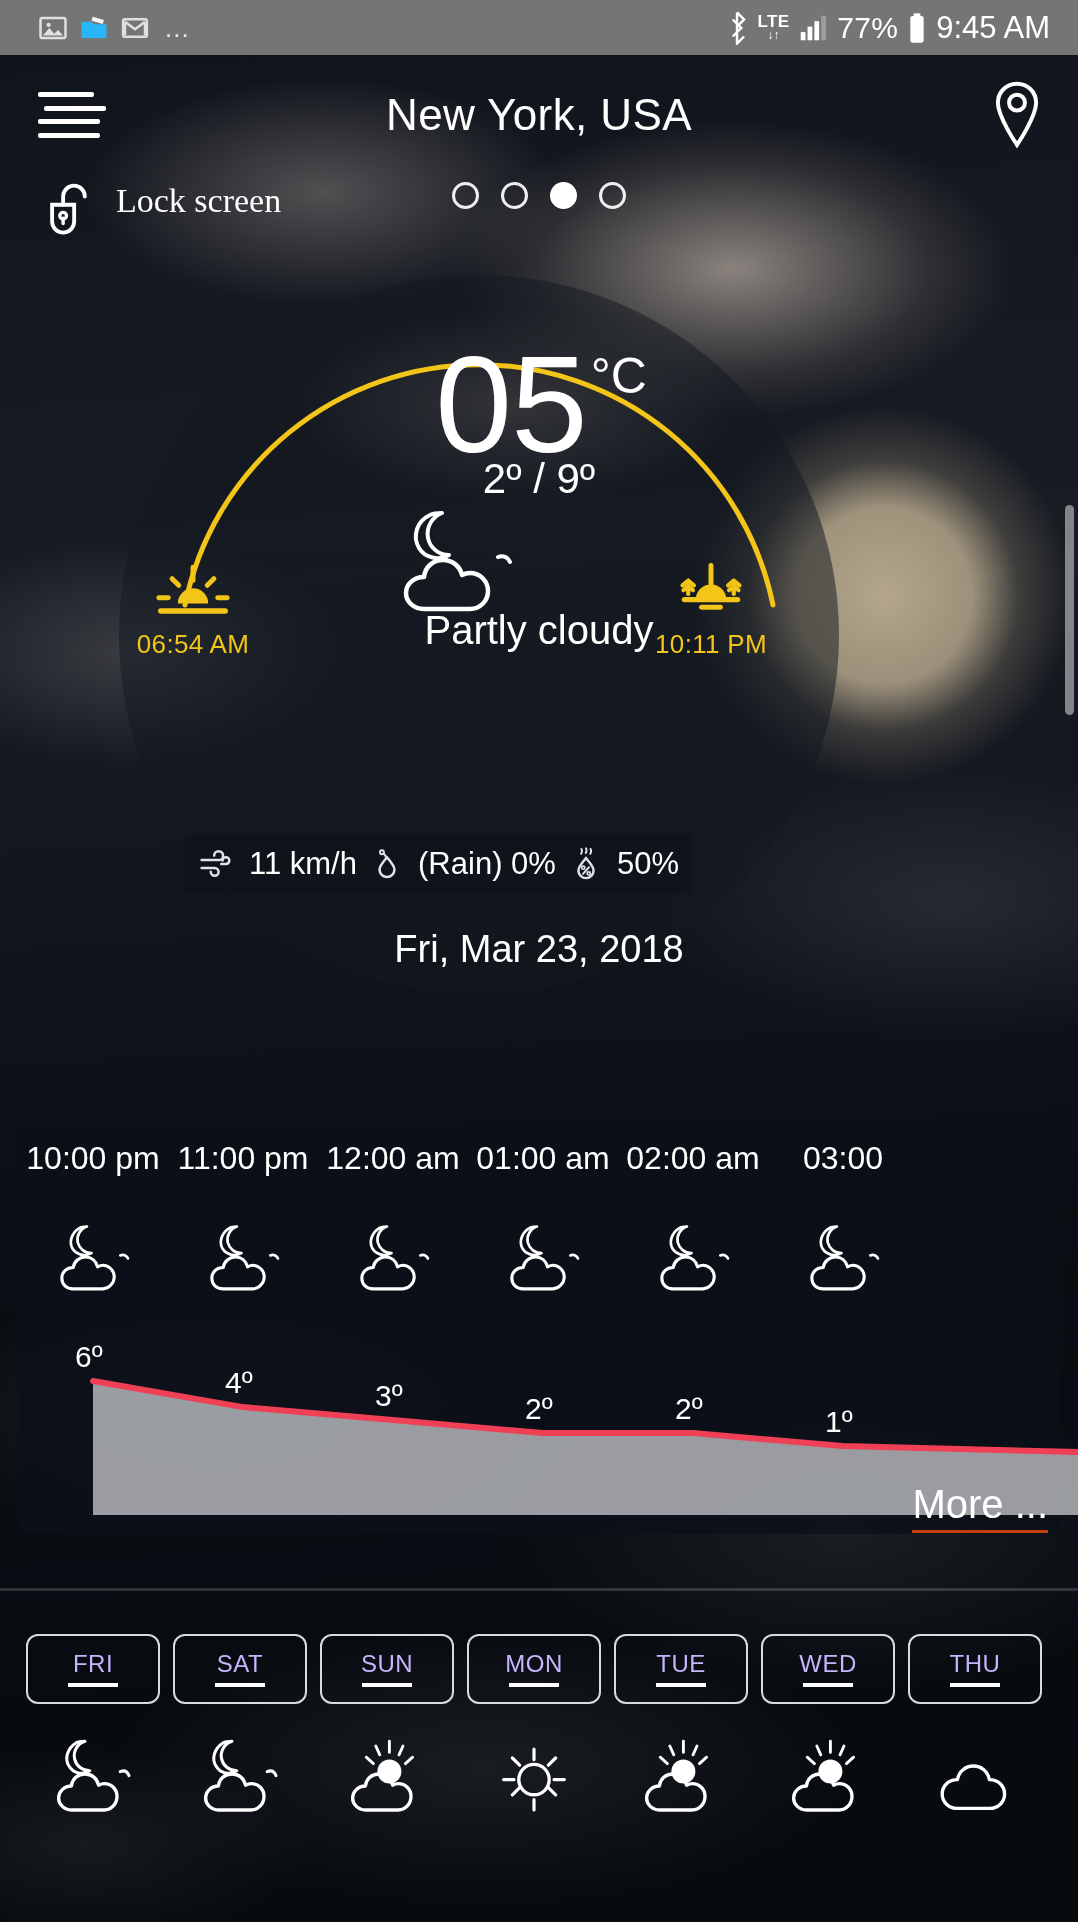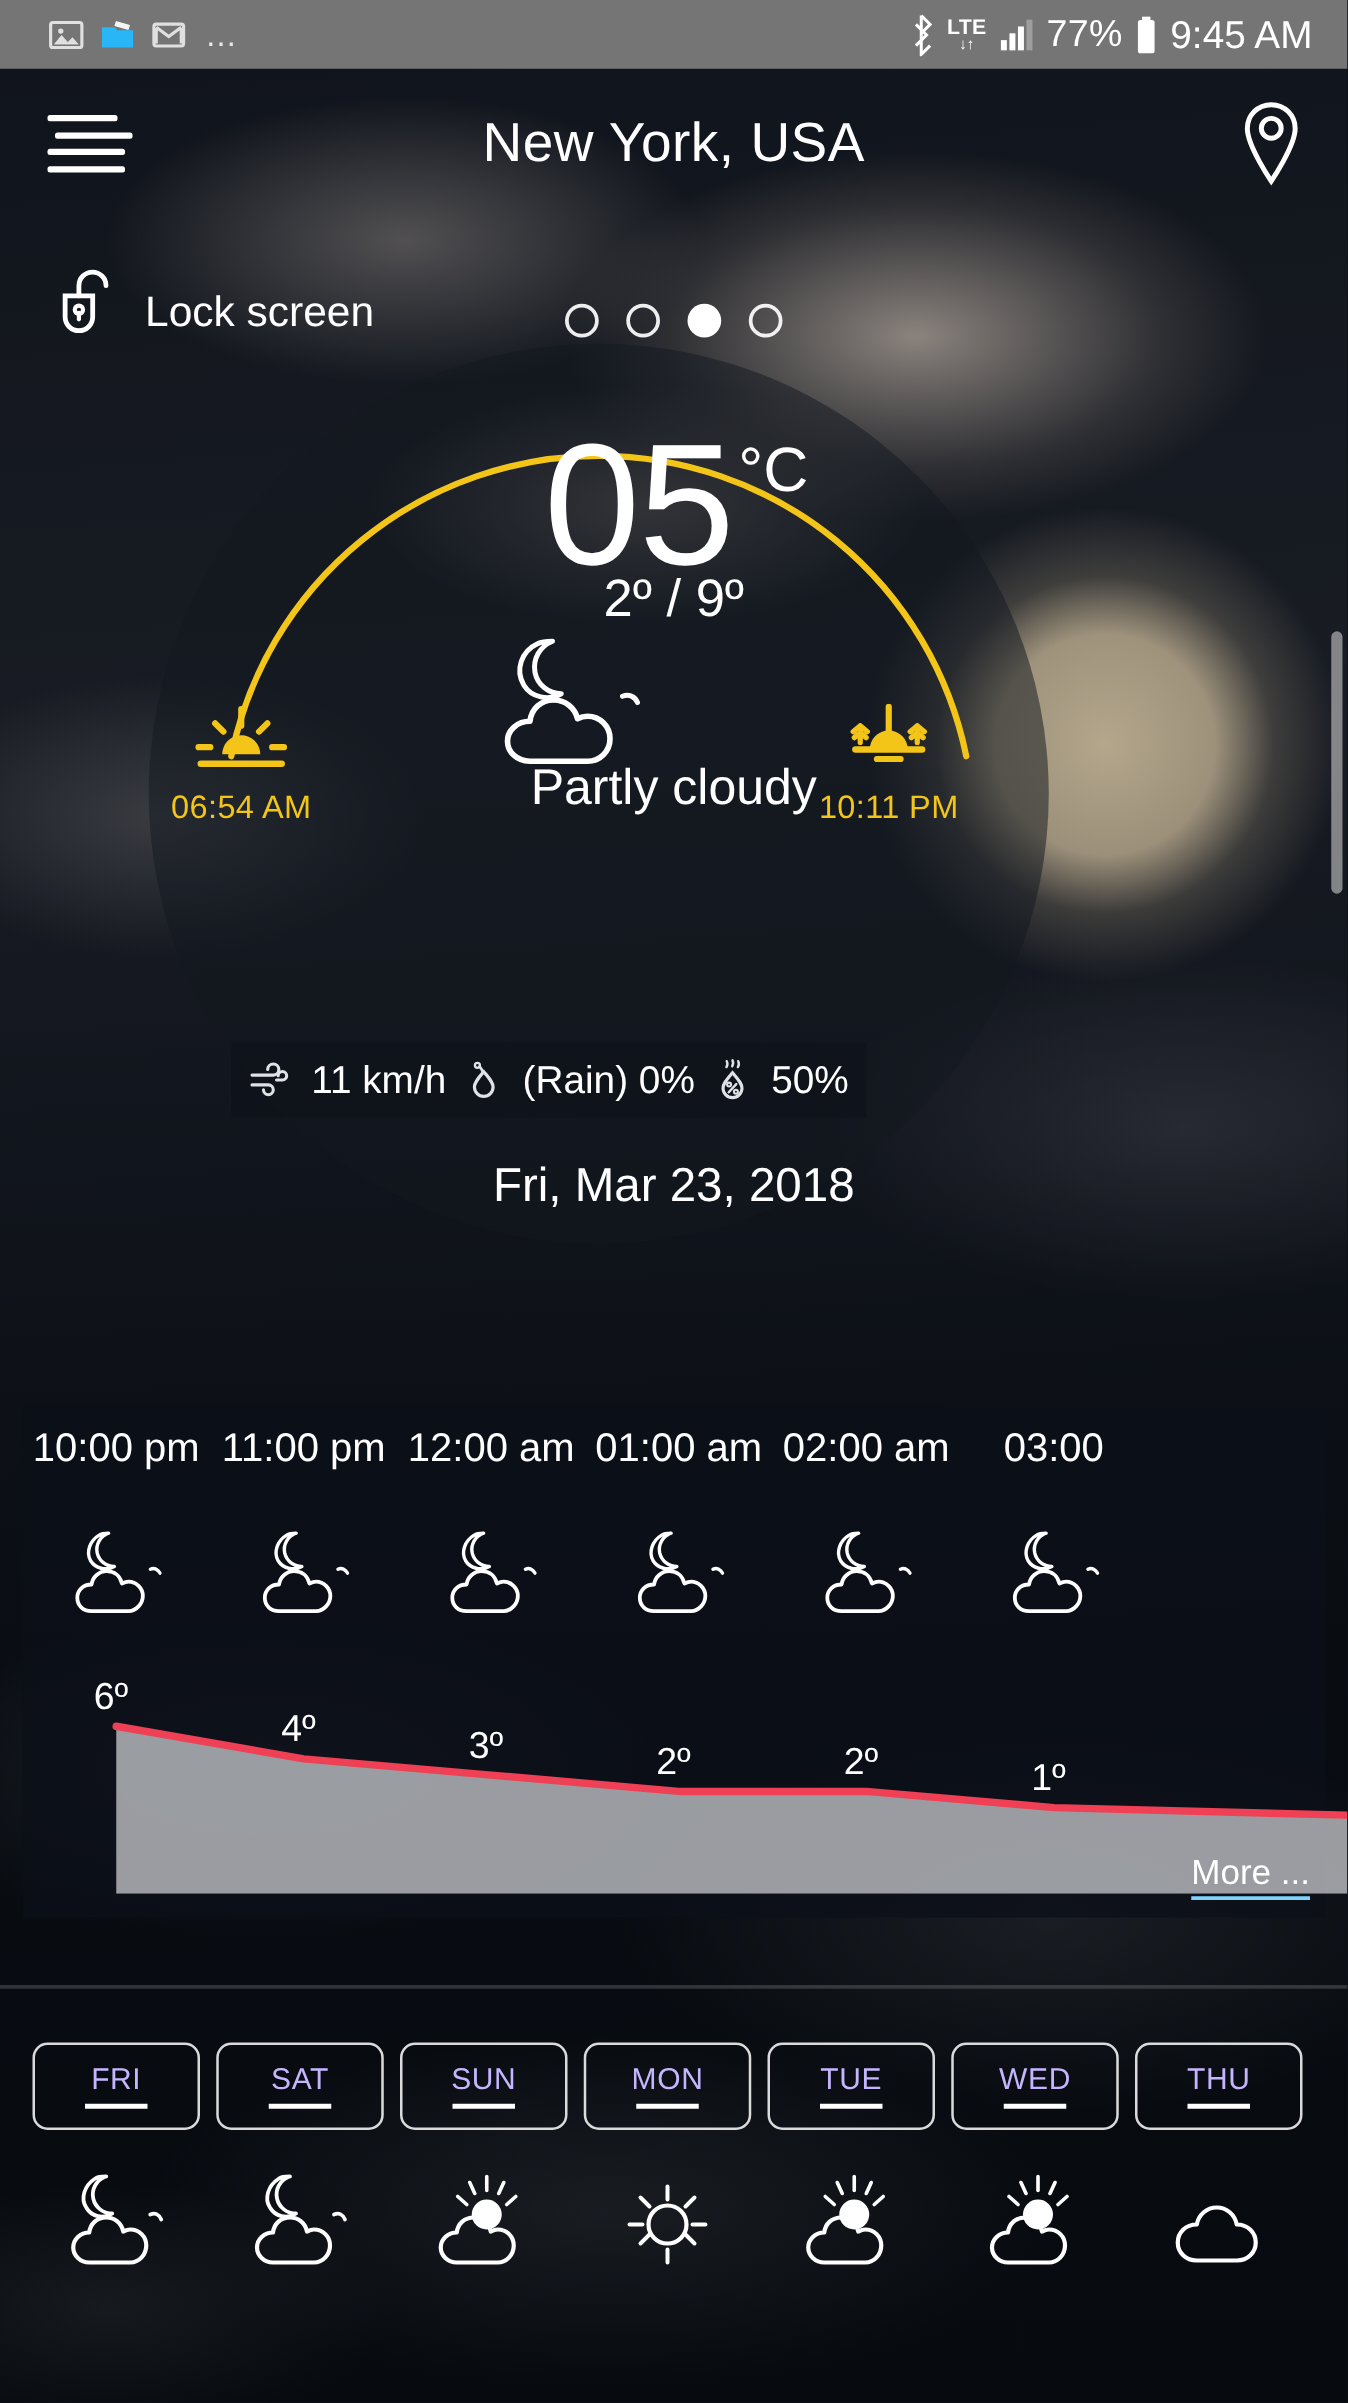--- a/index.html
+++ b/index.html
@@ -49,22 +49,22 @@
   .hamburger span { display:block; height:5px; background:#fff; border-radius:2px; }
   .hamburger span:nth-child(1){ width:56px; }
   .hamburger span:nth-child(2){ width:62px; margin-left:6px; }
   .hamburger span:nth-child(3){ width:62px; }
   .hamburger span:nth-child(4){ width:62px; }
   .city { position:absolute; left:0; width:1078px; text-align:center; font-size:44px;
     color:#ffffff; letter-spacing:0.4px; }
   .loc-pin { position:absolute; right:30px; width:62px; height:70px; }
 
   
-  .lockrow { position:absolute; top:194px; left:0; width:1078px; height:76px; z-index:20;
-    display:flex; align-items:flex-end; }
+  .lockrow { position:absolute; top:182px; left:0; width:1078px; height:76px; z-index:20;
+    display:flex; align-items:flex-start;font-family:Liberation Serif, serif; }
   .lock-icon { margin-left:48px; width:46px; height:56px; }
   .lock-label { margin-left:22px; font-size:34px; color:#ffffff; }
   .dots { position:absolute; left:0; width:1078px; display:flex; justify-content:center; gap:22px; }
   .dot { width:27px; height:27px; border-radius:50%; border:3px solid rgba(255,255,255,0.92); }
   .dot.active { background:#ffffff; }
 
   
   .circle-card { position:absolute; left:119px; top:275px; width:720px; height:720px; z-index:15;
     border-radius:50%; background:rgba(20,24,32,0.52); }
   .arc-svg { position:absolute; left:119px; top:275px; width:720px; height:720px; z-index:16; }
@@ -95,22 +95,22 @@
   .clock-ampm { font-size:46px; color:#ffffff; margin-left:6px; }
   .hourly-bg { position:absolute; left:18px; top:1124px; width:1042px; height:410px; z-index:14;
     background:rgba(12,16,24,0.78); }
   .hour-times { position:absolute; left:18px; top:1140px; width:1060px; height:56px; z-index:18;
     display:flex; }
   .hour-times > div { width:150px; text-align:center; font-size:32px; color:#ffffff; white-space:nowrap; }
   .hour-icons { position:absolute; left:18px; top:1212px; width:1060px; height:95px; z-index:18;
     display:flex; }
   .hour-icons > div { width:150px; display:flex; justify-content:center; align-items:center; }
   .graph-wrap { position:absolute; left:18px; top:1320px; width:1060px; height:195px; z-index:18; }
-  .more { position:absolute; right:30px; top:1482px; z-index:19; font-size:28px; color:#ffffff;
-    border-bottom:3px solid #7dd3fc; padding-bottom:3px; }
+  .more { position:absolute; right:30px; top:1482px; z-index:19; font-size:40px; color:#ffffff;
+    border-bottom:3px solid #c2410c; padding-bottom:3px; }
 
   
   .sep { position:absolute; left:0; top:1588px; width:1078px; height:3px; z-index:16;
     background:rgba(255,255,255,0.16); }
   .days { position:absolute; left:26px; top:1634px; width:1030px; z-index:18; display:flex; gap:13px; }
   .day { width:134px; }
   .day-pill { height:70px; border:2px solid rgba(255,255,255,0.85); border-radius:12px;
     display:flex; flex-direction:column; align-items:center; justify-content:center; }
   .day-pill span { font-size:24px; color:#c4b5fd; letter-spacing:0.5px; line-height:1; }
   .day-pill .ul { width:50px; height:4px; background:#ffffff; margin-top:7px; }

